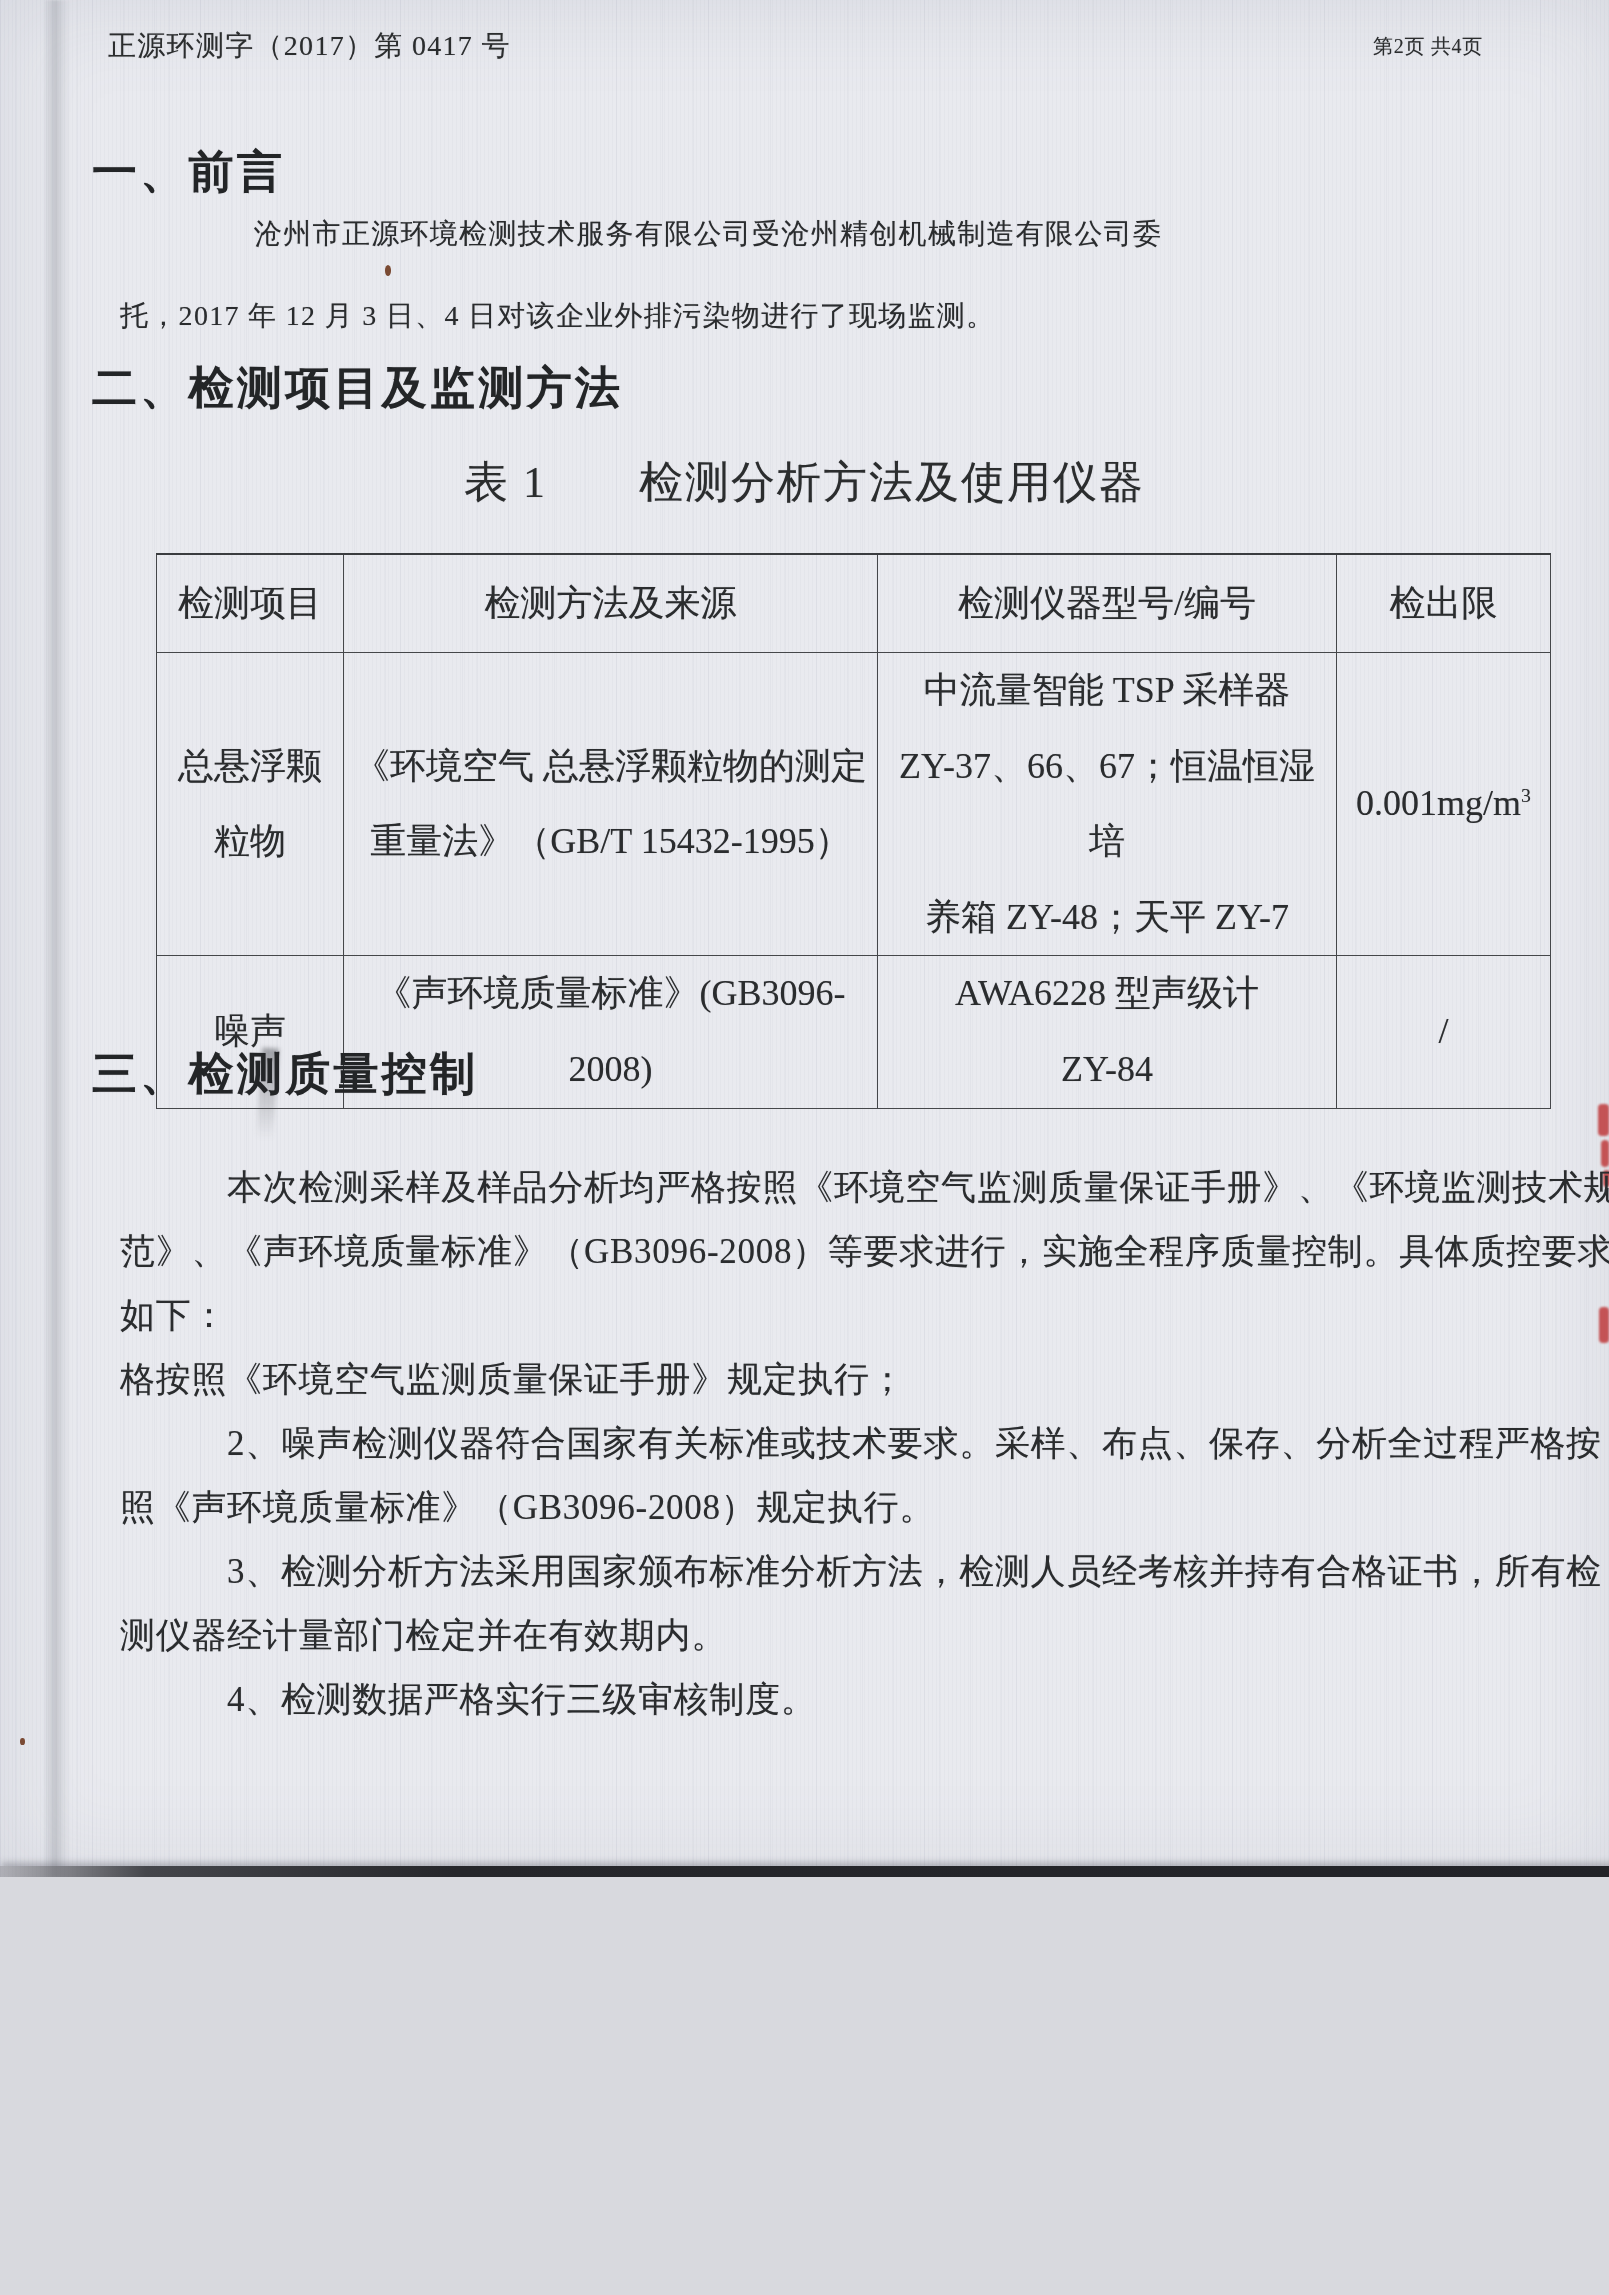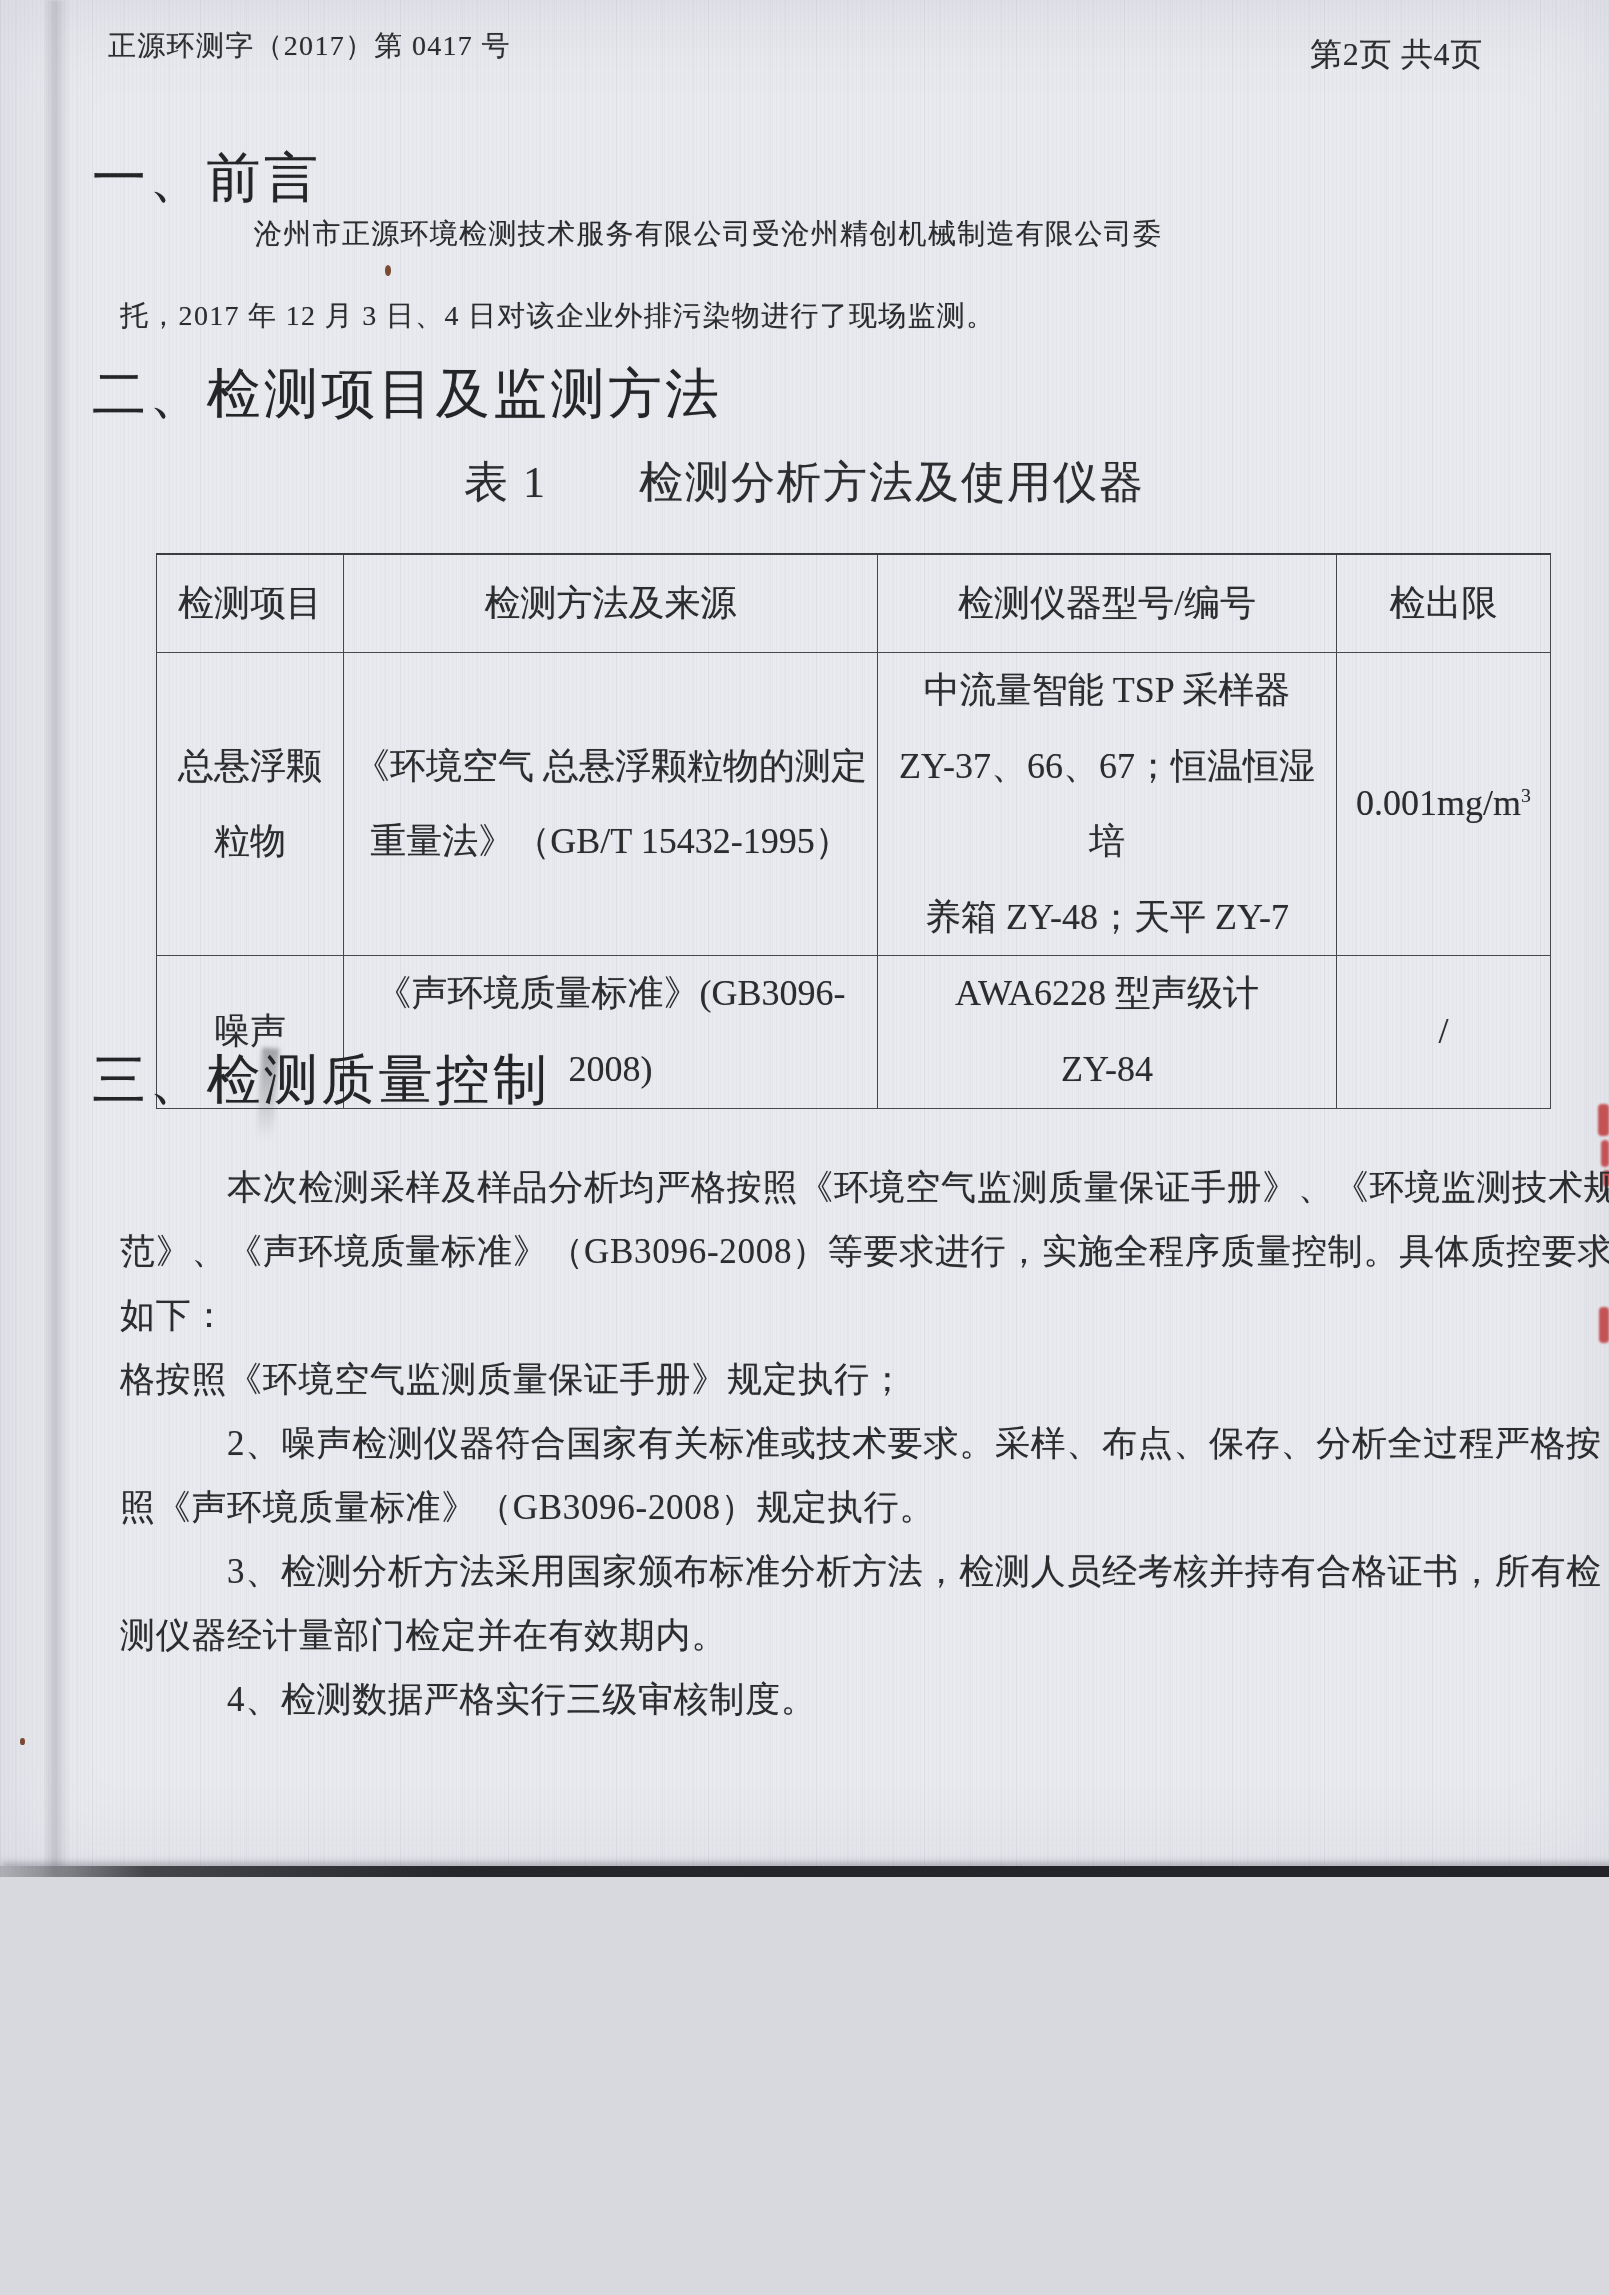--- a/index.html
+++ b/index.html
@@ -12,22 +12,22 @@
       repeating-linear-gradient(90deg, rgba(90,100,125,.05) 0 0.7px, transparent 0.7px 15.4px);
     box-shadow: inset 0 0 94px rgba(120,128,150,.18);
     overflow:hidden;
     font-family:"Liberation Serif","DejaVu Serif",serif;
     color:#2b2d2e;
     text-shadow:0 0 0.8px rgba(40,40,45,.38);
     padding-left:16px;
   }
   .abs{position:absolute;}
   .hdr{font-size:28px;letter-spacing:1.3px;}
-  .hdr-right{font-size:32px;letter-spacing:0.7px;}
-  .sec-heading{font-size:54px;font-weight:400;letter-spacing:3.3px;color:#232527;}
+  .hdr-right{font-size:20px;letter-spacing:0.7px;}
+  .sec-heading{font-size:45px;font-weight:700;letter-spacing:3.3px;color:#232527;}
   .body-par{width:1416px;font-size:28px;letter-spacing:1.3px;color:#2a2c2e;}
   .body-par .line{height:82px;white-space:nowrap;}
   .body-par .indent{padding-left:134px;}
   .tbl-title{left:0;width:1609px;text-align:center;font-size:44px;letter-spacing:2px;}
   table.methods{
     border-collapse:collapse;table-layout:fixed;width:1395px;
     font-size:36px;line-height:2.1;color:#2a2c2e;
   }
   table.methods td,table.methods th{
     border:1.3px solid #45474a;

